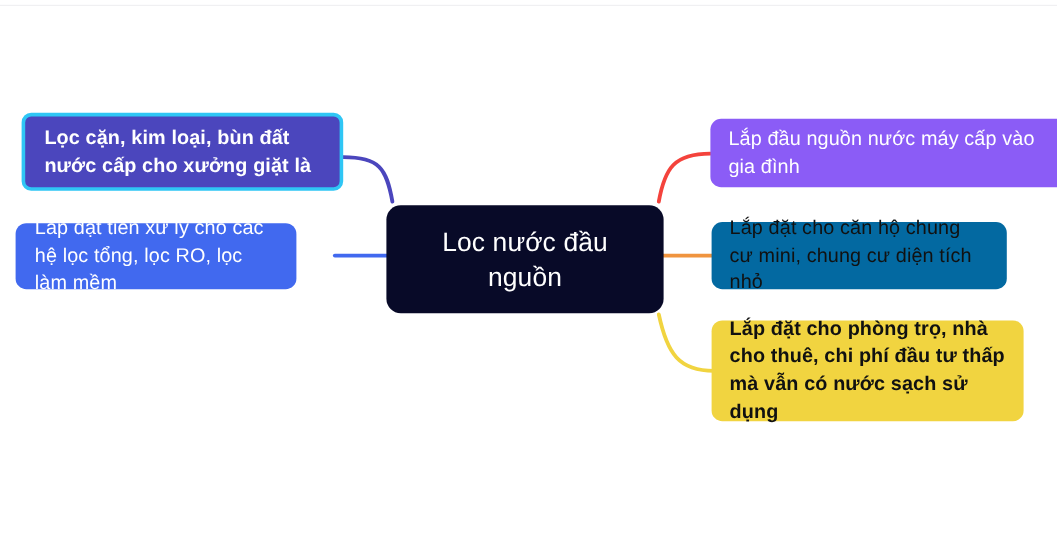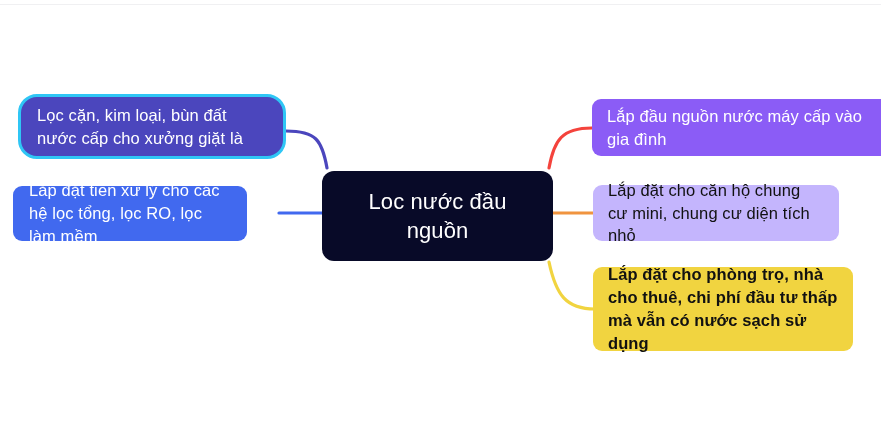--- a/index.html
+++ b/index.html
@@ -69,22 +69,23 @@
   }
 
   
   #node-left-1 {
     left: 18px;
     top: 94px;
     width: 268px;
     height: 65px;
     background: #4b46bd;
     border: 3px solid #2fc6f5;
-    border-radius: 19px;
+    border-radius: 8px;
     z-index: 4;
+    font-weight: bold;
   }
   #node-left-1 .label {
     color: #ffffff;
     padding: 0 16px;
   }
 
   
   #node-left-2 {
     left: 13px;
     top: 186px;
@@ -111,21 +112,21 @@
     color: #ffffff;
     padding: 0 15px;
   }
 
   
   #node-right-2 {
     left: 593px;
     top: 185px;
     width: 246px;
     height: 56px;
-    background: #c4b5fd;
+    background: #0369a1;
     z-index: 4;
   }
   #node-right-2 .label {
     color: #111111;
     padding: 0 15px;
   }
 
   
   #node-right-3 {
     left: 593px;

